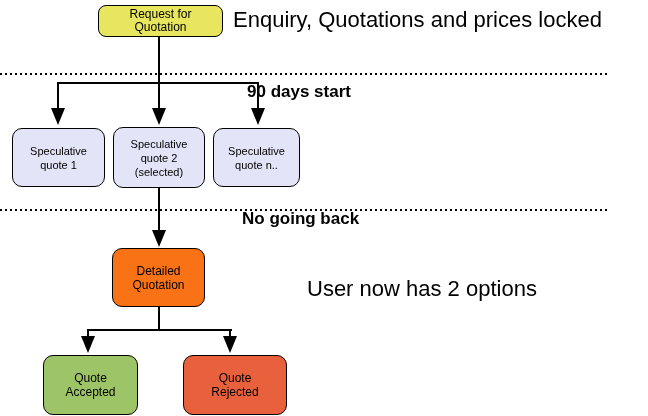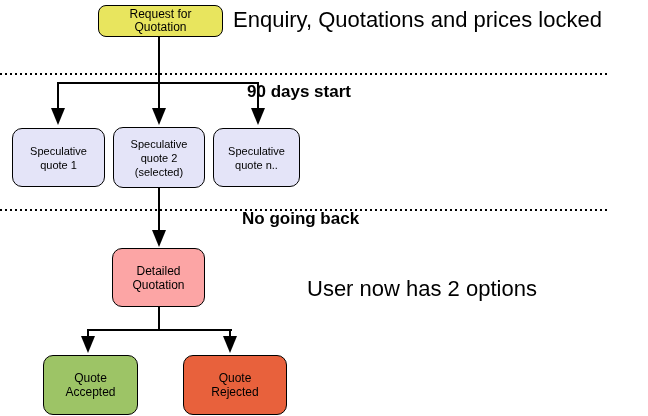--- a/index.html
+++ b/index.html
@@ -89,21 +89,21 @@
   <div class="node" style="left: 12px; top: 128px; width: 93px; height: 59px; background-color: rgb(228, 228, 248);">Speculative
 quote 1</div>
 
   <div class="node" style="left: 113px; top: 127px; width: 92px; height: 61px; background-color: rgb(228, 228, 248);">Speculative
 quote 2
 (selected)</div>
 
   <div class="node" style="left: 213px; top: 128px; width: 87px; height: 59px; background-color: rgb(228, 228, 248);">Speculative
 quote n..</div>
 
-  <div class="node sm" style="left: 112px; top: 248px; width: 93px; height: 59px; background-color: #fca5a5;">Detailed
+  <div class="node sm" style="left: 112px; top: 248px; width: 93px; height: 59px; background-color: #f97316;">Detailed
 Quotation</div>
 
   <div class="node sm" style="left: 43px; top: 355px; width: 95px; height: 60px; background-color: rgb(157, 196, 102);">Quote
 Accepted</div>
 
   <div class="node sm" style="left: 183px; top: 355px; width: 104px; height: 60px; background-color: rgb(232, 97, 60);">Quote
 Rejected</div>
 
   <div class="milestone" style="left:247px; top:82px;">90 days start</div>
   <div class="milestone" style="left:242px; top:201px;margin-top:8px;">No going back</div>

